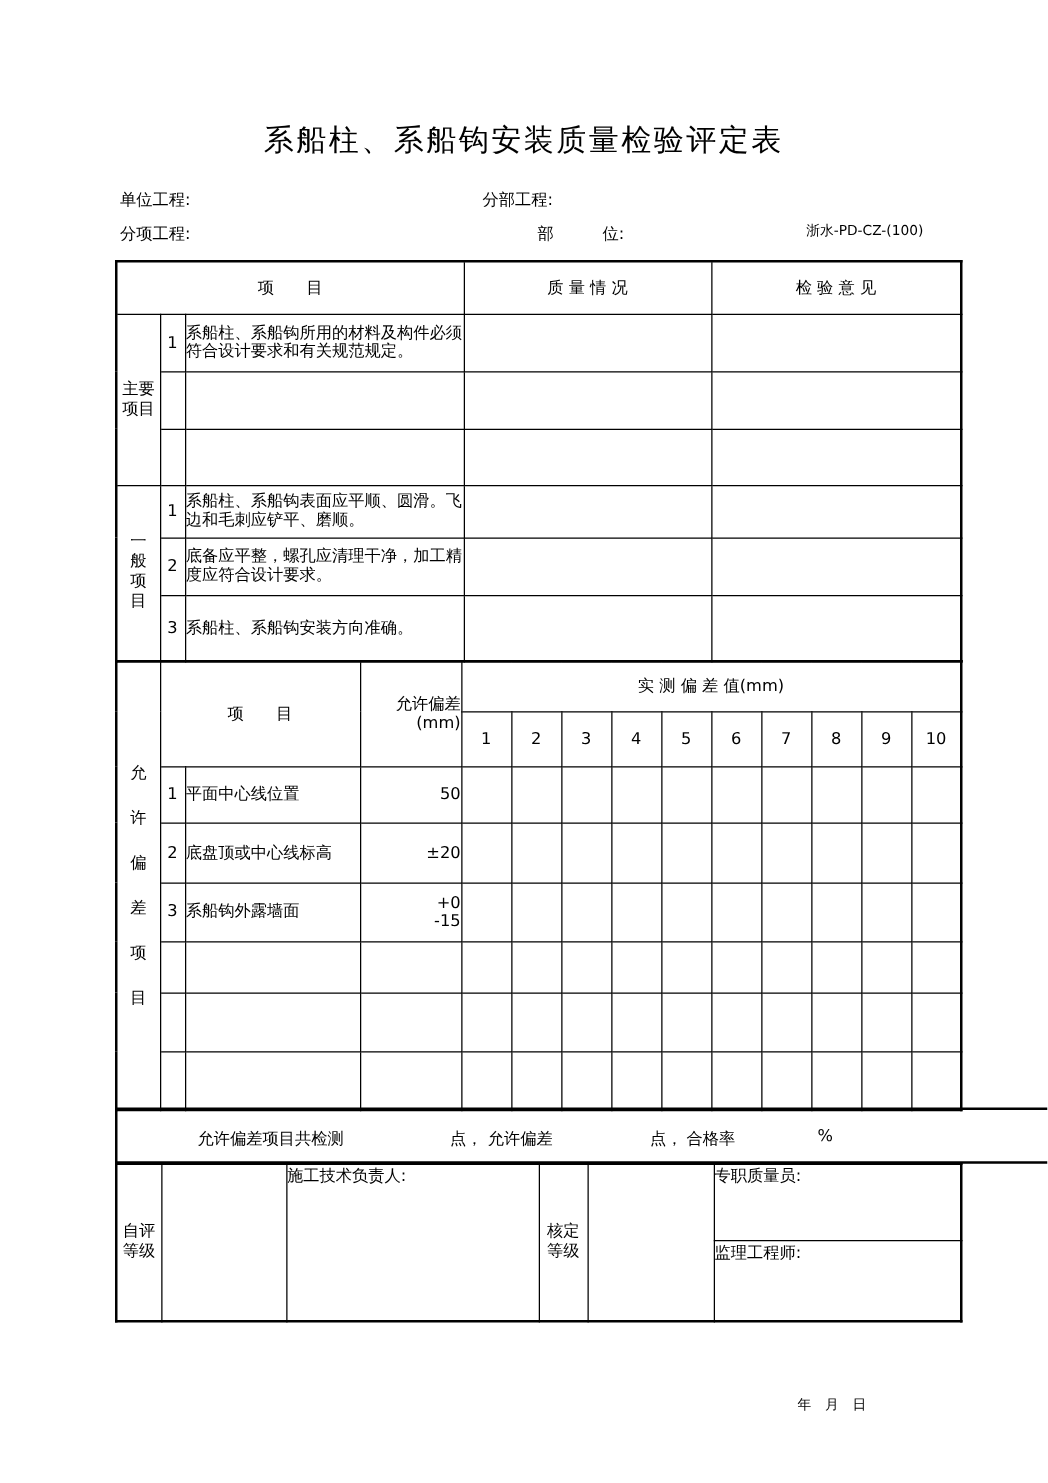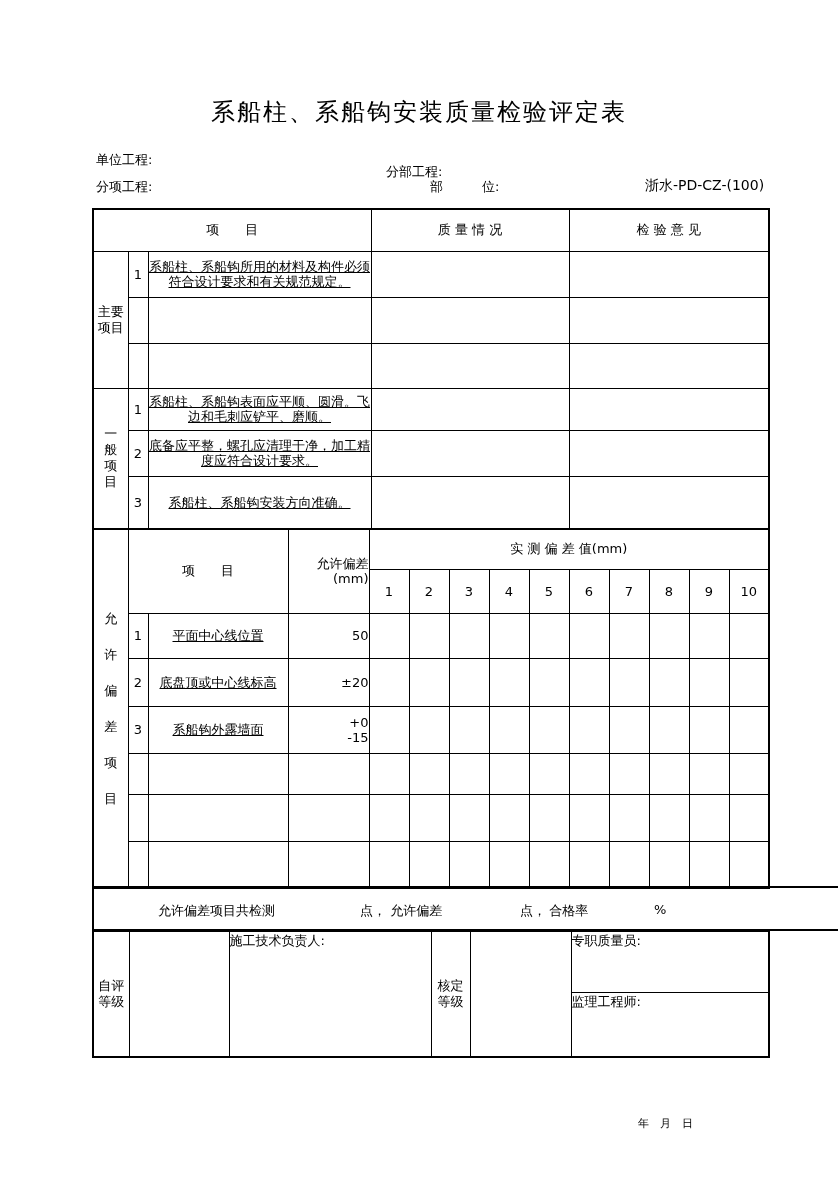--- a/index.html
+++ b/index.html
@@ -5,28 +5,28 @@
   html,body{margin:0;padding:0;background:#fff;}
   .page{
     position:relative;width:838px;height:1186px;background:#ffffff;
     font-family:"DejaVu Sans",sans-serif;color:#000;overflow:hidden;
   }
   .title{
     position:absolute;left:0;top:96px;width:838px;text-align:center;
     font-size:24px;font-weight:normal;letter-spacing:2px;
   }
   .info-label{position:absolute;font-size:13px;white-space:pre;}
-  .form-code{position:absolute;font-size:14px;text-align:right;}
+  .form-code{position:absolute;font-size:11px;text-align:right;}
   table.t{
     position:absolute;border-collapse:collapse;table-layout:fixed;
     border:2px solid #000;font-size:13px;
   }
   table.t td{border:1px solid #000;padding:0;overflow:hidden;}
   td.c{text-align:center;vertical-align:middle;}
-  td.txt{text-align:center;vertical-align:middle;padding:2px 4px 2px 6px;line-height:15px;text-decoration:underline;}
+  td.txt{text-align:left;vertical-align:middle;padding:2px 4px 2px 6px;line-height:15px;}
   td.topl{text-align:left;vertical-align:top;padding:10px 4px 2px 10px;}
   td.vlabel{text-align:center;vertical-align:middle;line-height:16px;white-space:pre-line;}
   td.sideV{text-align:center;vertical-align:middle;line-height:36px;white-space:pre-line;}
   td.allowed{text-align:right;vertical-align:middle;white-space:pre-line;line-height:15px;}
   .t1{left:92px;top:208px;width:676px;}
   .t2{left:92px;top:528px;width:676px;}
   .t3{left:92px;top:930px;width:676px;}
   .summary{
     position:absolute;left:92px;top:886px;width:792px;height:45px;
     border:2px solid #000;box-sizing:border-box;font-size:13px;
@@ -39,21 +39,21 @@
   tr.r41{height:41px;} tr.r61{height:61px;} tr.r65{height:65px;}
 </style>
 </head>
 <body>
 
 <div class="page">
 
   <div class="title">系船柱、系船钩安装质量检验评定表</div>
 
   <span class="info-label" style="left:96px;top:151px;">单位工程:</span>
-  <span class="info-label" style="left:386px;top:163px;">分部工程:</span>
+  <span class="info-label" style="left:386px;top:151px;">分部工程:</span>
   <span class="info-label" style="left:96px;top:178px;">分项工程:</span>
   <span class="info-label" style="left:386px;top:178px;margin-left:44px;">部　　　位:</span>
   <span class="form-code" style="left:645px;top:177px;">浙水-PD-CZ-(100)</span>
 
   <table class="t t1">
     <colgroup>
       <col style="width:35px">
         <col style="width:20px">
         <col style="width:223px">
       <col style="width:198px">

